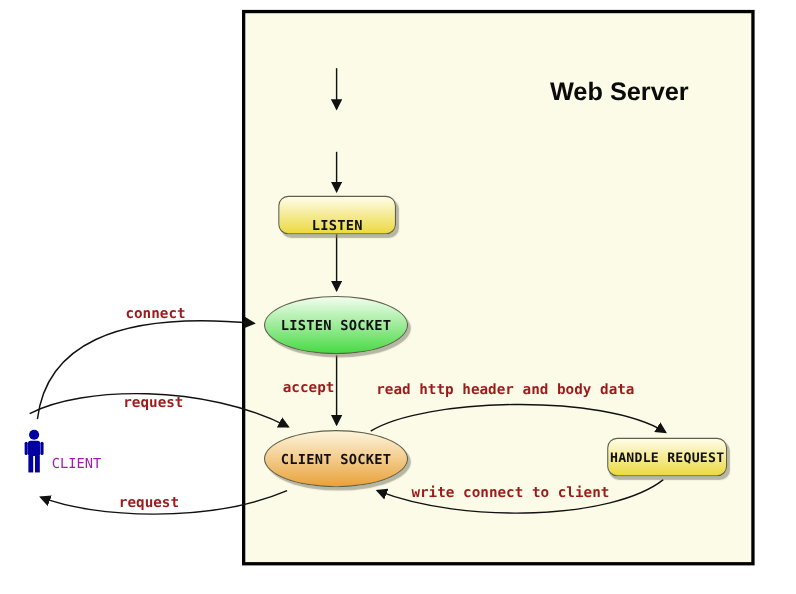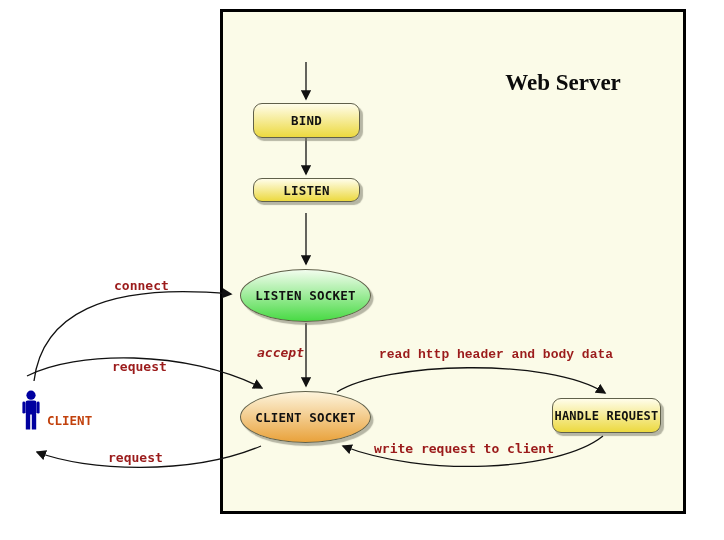--- a/index.html
+++ b/index.html
@@ -1,38 +1,38 @@
 <!DOCTYPE html>
 <html style="--server-bg: #fbfbe8; --node-yellow-top: #fffdea; --node-yellow-bottom: #ecd93f; --ellipse-green-top: #f2fdee; --ellipse-green-bottom: #48da44; --ellipse-orange-top: #fdf4dc; --ellipse-orange-bottom: #e9a23b; --label: #9b1b1b; --person: #0000a0;"><head>
 <meta charset="utf-8">
 <style>
   html,body{margin:0;padding:0;background:#fff;}
   .canvas{position:relative;width:724px;height:540px;background:#fff;overflow:hidden;
           font-family:"DejaVu Sans Mono","Liberation Mono",monospace;}
   .server-box{position:absolute;left:220px;top:9px;width:466px;height:505px;
           box-sizing:border-box;border:3px solid #000;background:var(--server-bg,#fbfbe8);}
   .title{position:absolute;left:497px;top:70px;width:132px;text-align:center;
-          font-family:Liberation Serif, serif;
+          font-family:Liberation Sans, sans-serif;
           font-weight:bold;font-size:23px;color:#0b0b0b;}
   .node{position:absolute;display:flex;align-items:center;justify-content:center;
           box-sizing:border-box;border:1px solid #60604a;
           font-weight:bold;font-size:12.5px;color:#111;letter-spacing:.2px;
           box-shadow:2.5px 3px 1px rgba(125,125,110,.55);}
   .rect{border-radius:9px;
           background:linear-gradient(to bottom,var(--node-yellow-top,#fffdea),var(--node-yellow-bottom,#ecd93f));}
   .ellipse{border-radius:50%;}
   .ellipse.green{background:linear-gradient(to bottom,var(--ellipse-green-top,#f2fdee),var(--ellipse-green-bottom,#48da44));text-align:right;}
   .ellipse.orange{background:linear-gradient(to bottom,var(--ellipse-orange-top,#fdf4dc),var(--ellipse-orange-bottom,#e9a23b));}
   .edge-label{position:absolute;font-weight:bold;font-size:13px;line-height:14px;
           color:var(--label,#9b1b1b);white-space:nowrap;}
   .edges{position:absolute;left:0;top:0;width:724px;height:540px;pointer-events:none;}
   .edges path.edge{fill:none;stroke:#111;stroke-width:1.3px;}
   .person{position:absolute;left:20px;top:390px;width:22px;height:50px;}
   .person *{fill:var(--person,#0000a0);}
-  .client-label{position:absolute;left:47px;top:413px;font-weight:bold;font-size:12.5px;color:#c2410c;}
+  .client-label{position:absolute;left:47px;top:413px;font-weight:normal;font-size:12.5px;color:#a21caf;}
 </style>
 </head>
 <body>
 
 <div class="canvas">
 
   <div class="server-box"></div>
   <div class="title">Web Server</div>
 
   <svg class="edges" viewBox="0 0 724 540">
@@ -46,25 +46,22 @@
     <path class="edge" d="M306,213 L306,264" marker-end="url(#arr)"></path>
     <path class="edge" d="M306,323 L306,386" marker-end="url(#arr)"></path>
     <path class="edge" d="M34,381 C42,316 102,282 231,294" marker-end="url(#arr)"></path>
     <path class="edge" d="M27,376 C75,351 186,349 262,388" marker-end="url(#arr)"></path>
     <path class="edge" d="M261,446 C190,476 86,471 37,452" marker-end="url(#arr)"></path>
     <path class="edge" d="M337,392 C385,362 548,357 605,393" marker-end="url(#arr)"></path>
     <path class="edge" d="M603,436 C558,472 422,477 343,446" marker-end="url(#arr)"></path>
   </svg>
 
 
-  <div class="node rect" style="left:253px;top:103px;width:107px;height:35px;">
-    <span>BIND</span>
-  </div>
 
-  <div class="node rect" style="left:253px;top:178px;width:107px;height:24px;">
+  <div class="node rect" style="left:253px;top:178px;width:107px;height:35px;align-items:flex-end;">
     <span>LISTEN</span>
   </div>
 
   <div class="node ellipse green" style="left:240px;top:269px;width:131px;height:53px;">
     <span>LISTEN SOCKET</span>
   </div>
 
   <div class="node ellipse orange" style="left:240px;top:391px;width:131px;height:52px;">
     <span>CLIENT SOCKET</span>
   </div>
@@ -78,18 +75,18 @@
     <rect x="5.4" y="10.6" width="11.2" height="14" rx="2.4"></rect>
     <rect x="2.4" y="11.6" width="2.8" height="12" rx="1.4"></rect>
     <rect x="16.8" y="11.6" width="2.8" height="12" rx="1.4"></rect>
     <rect x="5.8" y="24" width="4.4" height="15.5"></rect>
     <rect x="11.8" y="24" width="4.4" height="15.5"></rect>
   </svg>
   <div class="client-label">CLIENT</div>
 
   <div class="edge-label" style="left:114px;top:279px;">connect</div>
   <div class="edge-label" style="left:112px;top:360px;">request</div>
-  <div class="edge-label" style="left:257px;top:346px;font-style:italic;">accept</div>
+  <div class="edge-label" style="left:257px;top:346px;">accept</div>
   <div class="edge-label" style="left:108px;top:451px;">request</div>
-  <div class="edge-label" style="left:379px;top:348px;font-family:Liberation Mono, monospace;">read http header and body data</div>
-  <div class="edge-label" style="left:374px;top:442px;">write request to client</div>
+  <div class="edge-label" style="left:342px;top:348px;">read http header and body data</div>
+  <div class="edge-label" style="left:374px;top:442px;">write connect to client</div>
 
 </div>
 
 </body></html>

